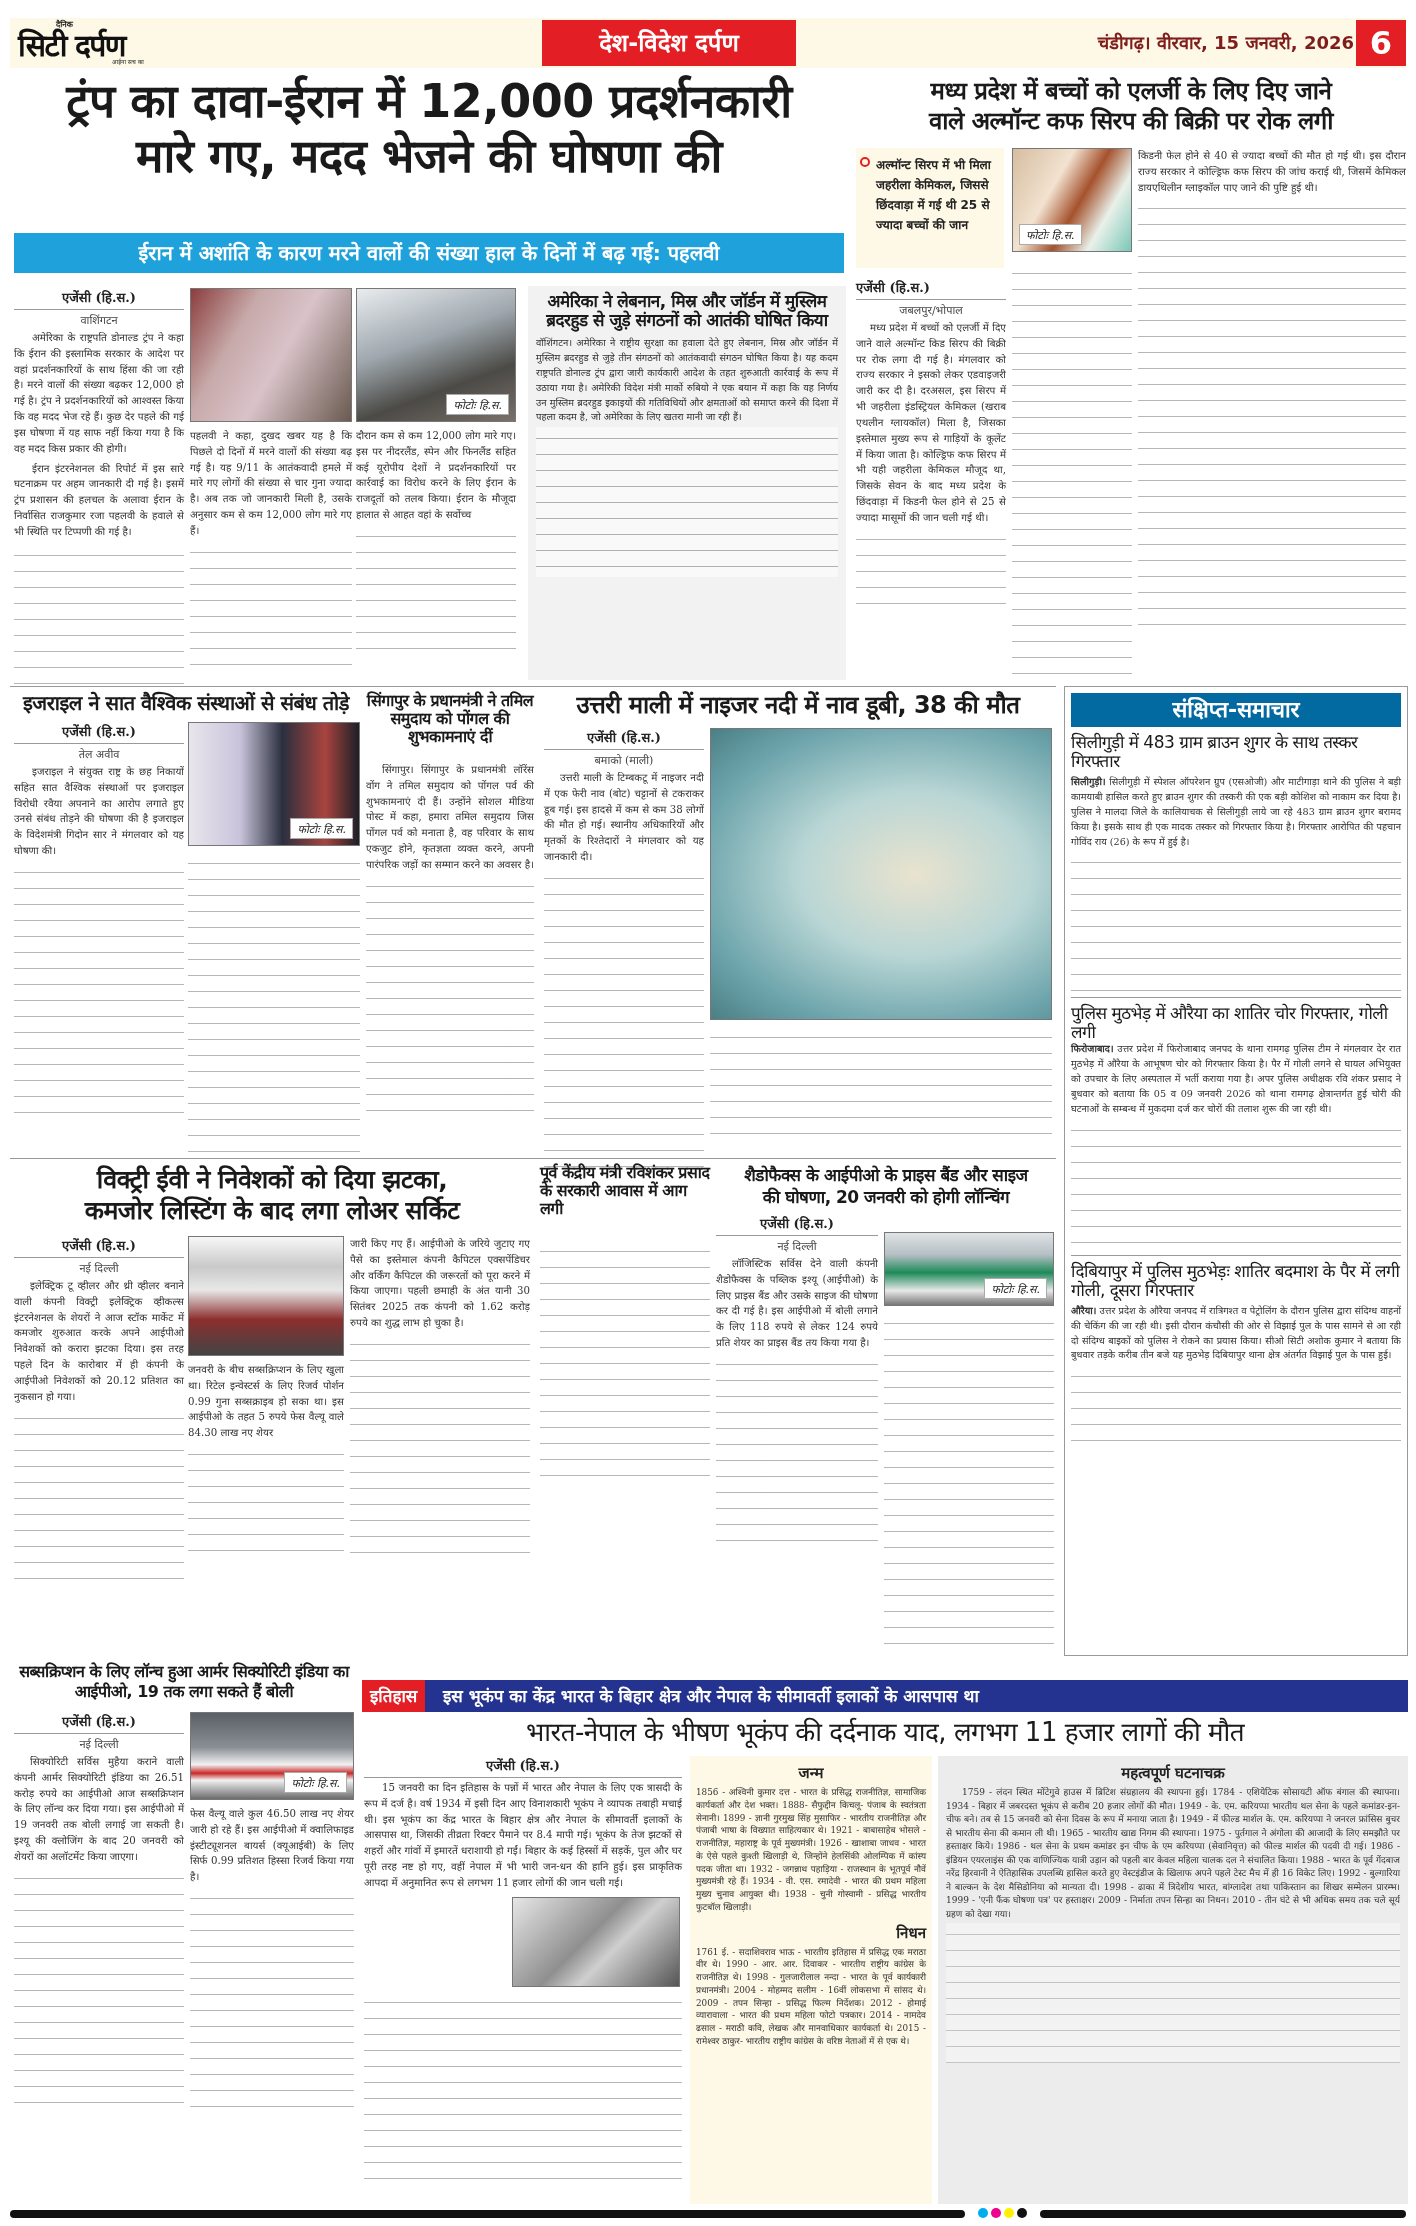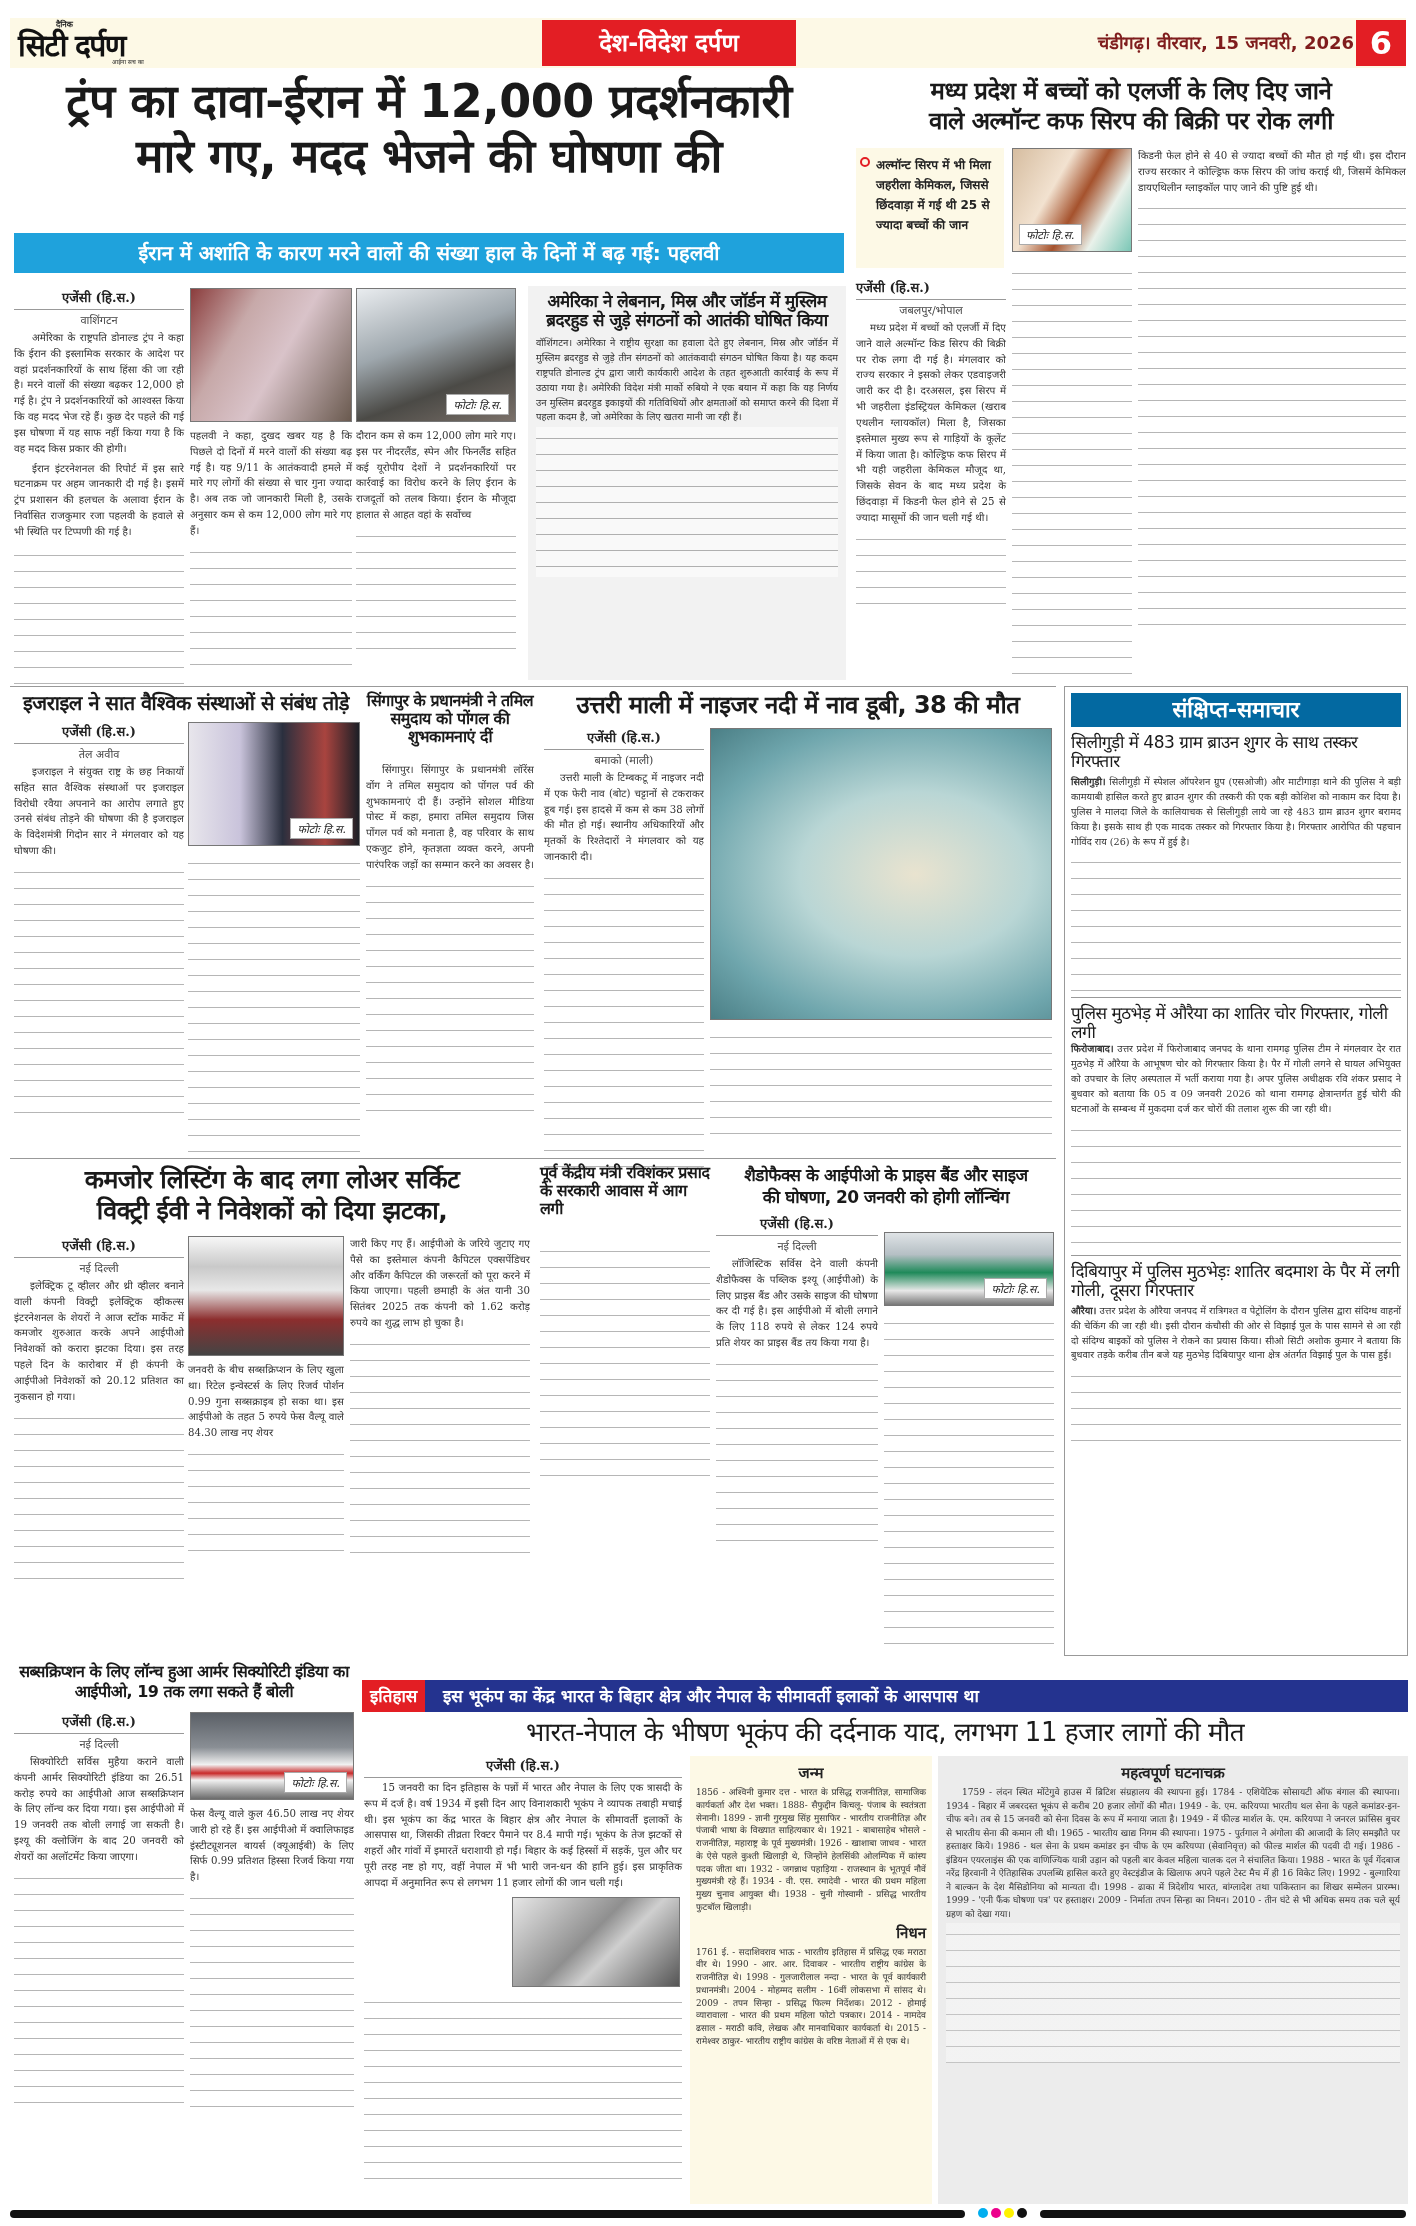--- a/index.html
+++ b/index.html
@@ -149,22 +149,22 @@
       <b>औरैया।</b>
       <span>उत्तर प्रदेश के औरैया जनपद में रात्रिगश्त व पेट्रोलिंग के दौरान पुलिस द्वारा संदिग्ध वाहनों की चेकिंग की जा रही थी। इसी दौरान कंचौसी की ओर से विझाई पुल के पास सामने से आ रही दो संदिग्ध बाइकों को पुलिस ने रोकने का प्रयास किया। सीओ सिटी अशोक कुमार ने बताया कि बुधवार तड़के करीब तीन बजे यह मुठभेड़ दिबियापुर थाना क्षेत्र अंतर्गत विझाई पुल के पास हुई।</span>
     </p>
     <div class="fill-lines" style="height:90px;margin-top:2px"></div>
   </div>
 </div>
 
 <div class="rule-h" style="left:10px;top:1158px;width:1046px"></div>
 
 <div class="abs hl" style="left:14px;top:1164px;width:516px;font-size:25px;text-align:center;line-height:1.25">
+  <div>विक्ट्री ईवी ने निवेशकों को दिया झटका,</div>
   <div>कमजोर लिस्टिंग के बाद लगा लोअर सर्किट</div>
-  <div>विक्ट्री ईवी ने निवेशकों को दिया झटका,</div>
 </div>
 <div class="col" style="left:14px;top:1236px;width:170px">
   <div class="agency">एजेंसी (हि.स.)</div>
   <div class="dateline">नई दिल्ली</div>
   <p class="body-text" style="text-indent:16px">इलेक्ट्रिक टू व्हीलर और थ्री व्हीलर बनाने वाली कंपनी विक्ट्री इलेक्ट्रिक व्हीकल्स इंटरनेशनल के शेयरों ने आज स्टॉक मार्केट में कमजोर शुरुआत करके अपने आईपीओ निवेशकों को करारा झटका दिया। इस तरह पहले दिन के कारोबार में ही कंपनी के आईपीओ निवेशकों को 20.12 प्रतिशत का नुकसान हो गया।</p>
   <div class="fill-lines" style="height:180px;margin-top:2px"></div>
 </div>
 <div class="photo" style="left:188px;top:1236px;width:156px;height:120px;background:linear-gradient(180deg,#f7f7f7 0,#c9c9c9 25%,#e8e8e8 45%,#8c2e2e 70%,#444)"></div>
 <div class="col" style="left:188px;top:1362px;width:156px">
   <p class="body-text">जनवरी के बीच सब्सक्रिप्शन के लिए खुला था। रिटेल इन्वेस्टर्स के लिए रिजर्व पोर्शन 0.99 गुना सब्सक्राइब हो सका था। इस आईपीओ के तहत 5 रुपये फेस वैल्यू वाले 84.30 लाख नए शेयर</p>

